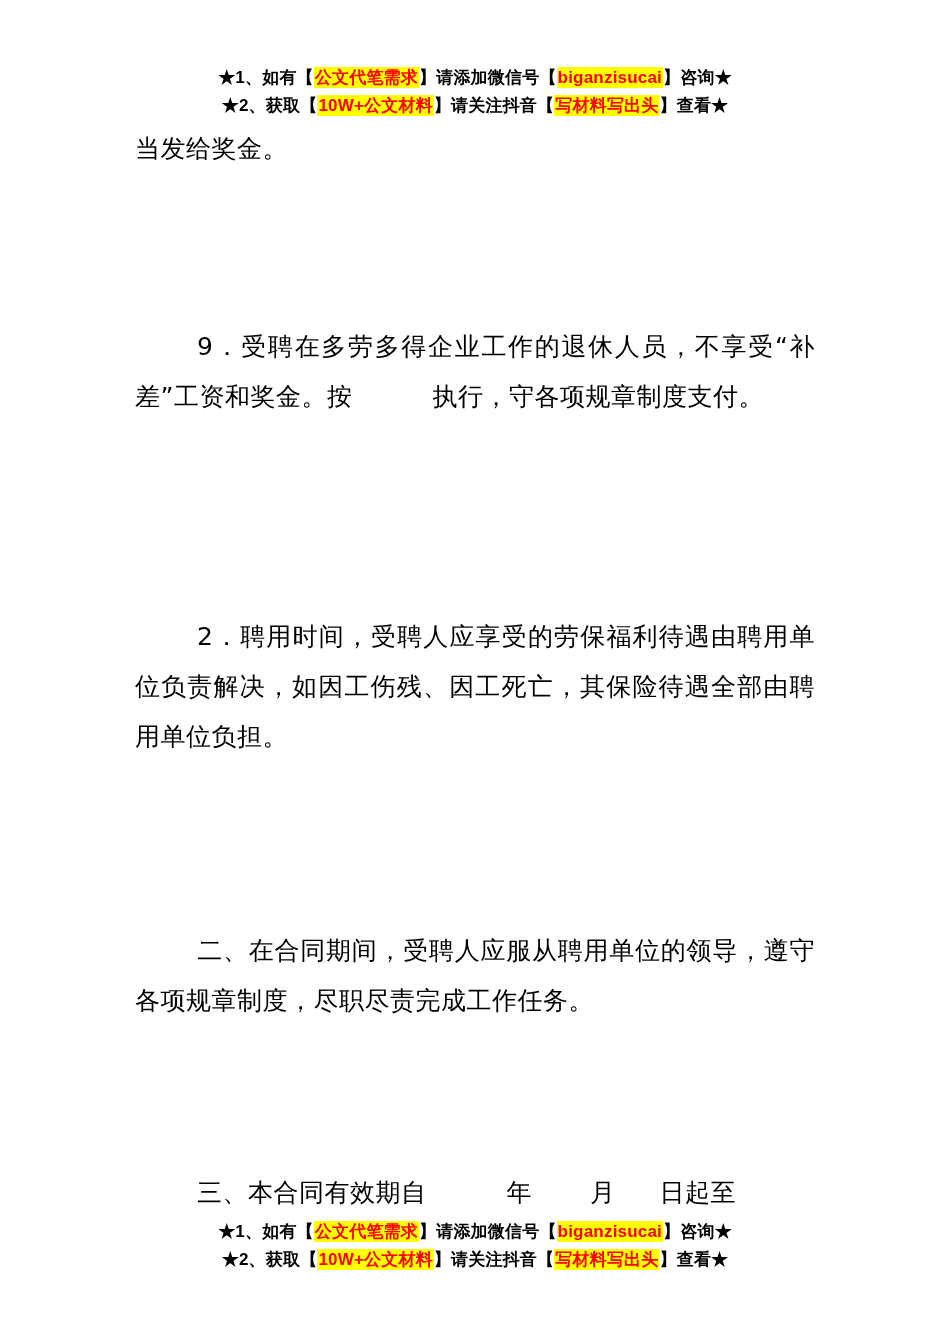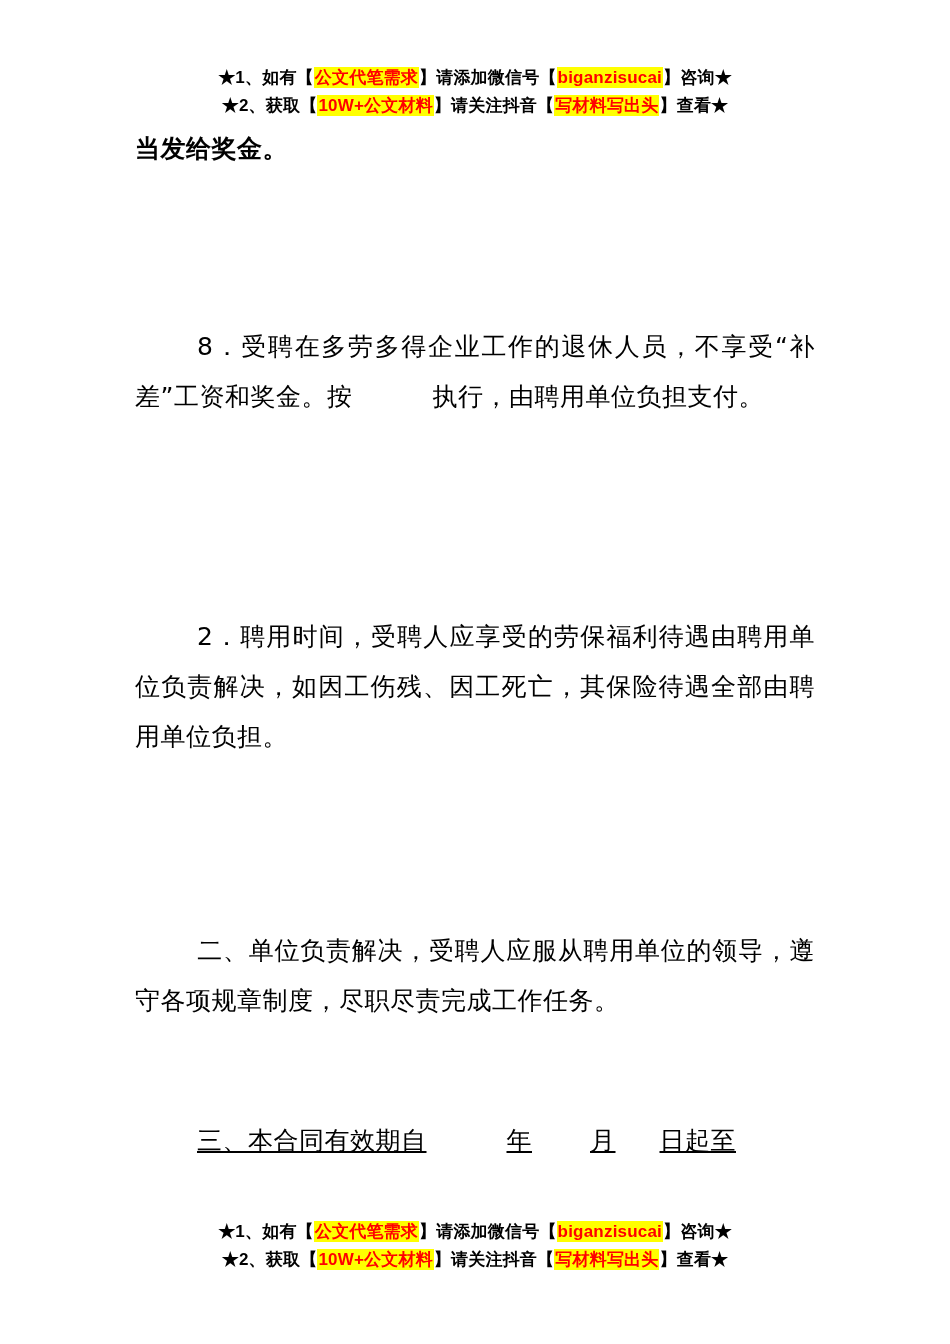--- a/index.html
+++ b/index.html
@@ -78,52 +78,52 @@
   }
   .para .gap-sm {
     display: inline-block;
     width: 58px;
   }
   .para .gap-xs {
     display: inline-block;
     width: 44px;
   }
 
-  .p-1 { top: 124px; font-weight: bold; }
+  .p-1 { top: 124px; }
   .p-2 { top: 322px; }
   .p-3 { top: 612px; }
   .p-4 { top: 926px; }
-  .p-5 { top: 1116px; text-decoration: underline; }
+  .p-5 { top: 1168px; }
 </style>
 </head>
 <body>
 
 <div class="page">
 
   <div class="promo promo-top">
     <span class="promo-line"><span class="plain">★</span><span class="plain">1、</span><span class="plain">如有【</span><span class="hl">公文代笔需求</span><span class="plain">】请添加微信号【</span><span class="hl">biganzisucai</span><span class="plain">】咨询</span><span class="plain">★</span></span>
     <span class="promo-line"><span class="plain">★</span><span class="plain">2、</span><span class="plain">获取【</span><span class="hl">10W+公文材料</span><span class="plain">】请</span><span class="plain u">关注</span><span class="plain">抖音【</span><span class="hl">写材料写出头</span><span class="plain">】查看</span><span class="plain">★</span></span>
   </div>
 
   <div class="doc-body">
 
     <div class="para p-1">
       <span>当发给奖金。</span>
     </div>
 
     <div class="para p-2">
-      <span class="indent"></span><span>8．受聘在多劳多得企业工作的退休人员，不享受</span><span>“补差”工资和奖金。按</span><span class="gap"></span><span>执行，由聘用单位负担</span><span>支付。</span>
+      <span class="indent"></span><span>9．受聘在多劳多得企业工作的退休人员，不享受</span><span>“补差”工资和奖金。按</span><span class="gap"></span><span>执行，守各项规章制度</span><span>支付。</span>
     </div>
 
     <div class="para p-3">
       <span class="indent"></span><span>2．聘用时间，受聘人应享受的劳保福利待遇由聘用</span><span>单位负责解决，如因工伤残、因工死亡，其保险待遇全部</span><span>由聘用单位负担。</span>
     </div>
 
     <div class="para p-4">
-      <span class="indent"></span><span>二、单位负责解决，受聘人应服从聘用单位的领导，遵</span><span>守各项规章制度，尽职尽责完成工作任务。</span>
+      <span class="indent"></span><span>二、在合同期间，受聘人应服从聘用单位的领导，遵</span><span>守各项规章制度，尽职尽责完成工作任务。</span>
     </div>
 
     <div class="para p-5">
       <span class="indent"></span><span>三、本合同有效期自</span><span class="gap"></span><span>年</span><span class="gap-sm"></span><span>月</span><span class="gap-xs"></span><span>日起至</span>
     </div>
 
   </div>
 
   <div class="promo promo-bottom">
     <span class="promo-line"><span class="plain">★</span><span class="plain">1、</span><span class="plain">如有【</span><span class="hl">公文代笔需求</span><span class="plain">】请添加微信号【</span><span class="hl">biganzisucai</span><span class="plain">】咨询</span><span class="plain">★</span></span>

